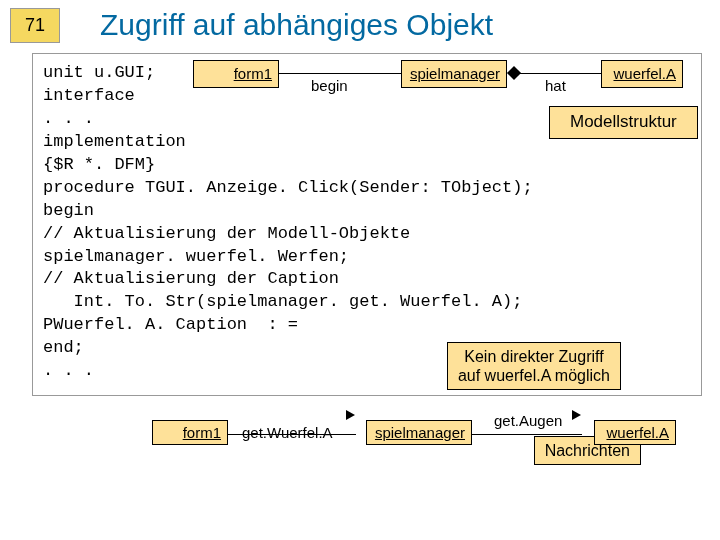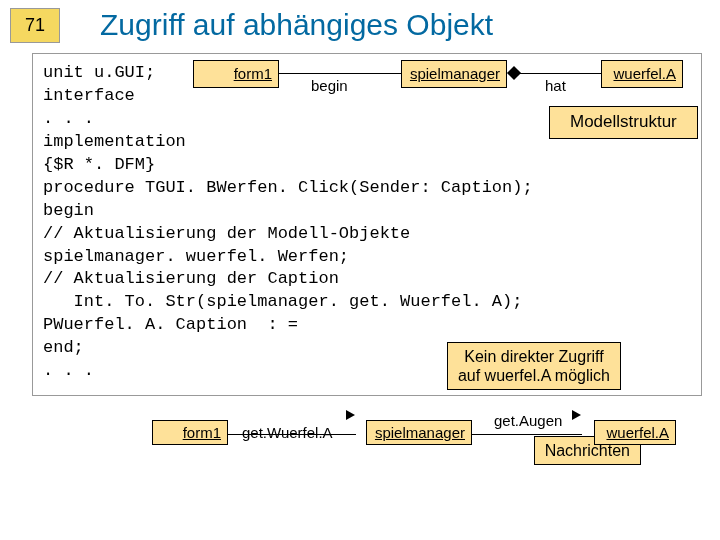--- a/index.html
+++ b/index.html
@@ -133,21 +133,21 @@
   <div class="code-line">unit u.GUI;</div>
   <div class="code-line"></div>
   <div class="code-line">interface</div>
   <div class="code-line"></div>
   <div class="code-line">. . .</div>
   <div class="code-line"></div>
   <div class="code-line">implementation</div>
   <div class="code-line"></div>
   <div class="code-line">{$R *. DFM}</div>
   <div class="code-line"></div>
-  <div class="code-line">procedure TGUI. BWerfen. Click(Sender: Caption);</div>
+  <div class="code-line">procedure TGUI. Anzeige. Click(Sender: TObject);</div>
   <div class="code-line">begin</div>
   <div class="code-line">// Aktualisierung der Modell-Objekte</div>
   <div class="code-line">spielmanager. wuerfel. Werfen;</div>
   <div class="code-line">// Aktualisierung der Caption</div>
   <div class="code-line">   Int. To. Str(spielmanager. get. Wuerfel. A);</div>
   <div class="code-line">PWuerfel. A. Caption  : =</div>
   <div class="code-line">end;</div>
   <div class="code-line"></div>
   <div class="code-line">. . .</div>
 

